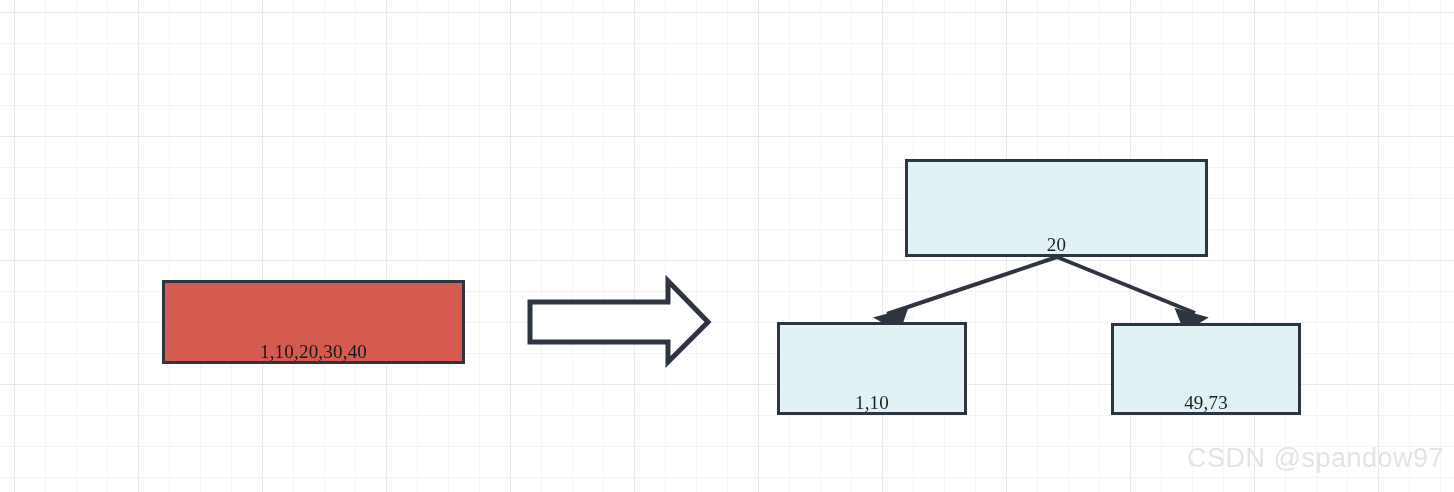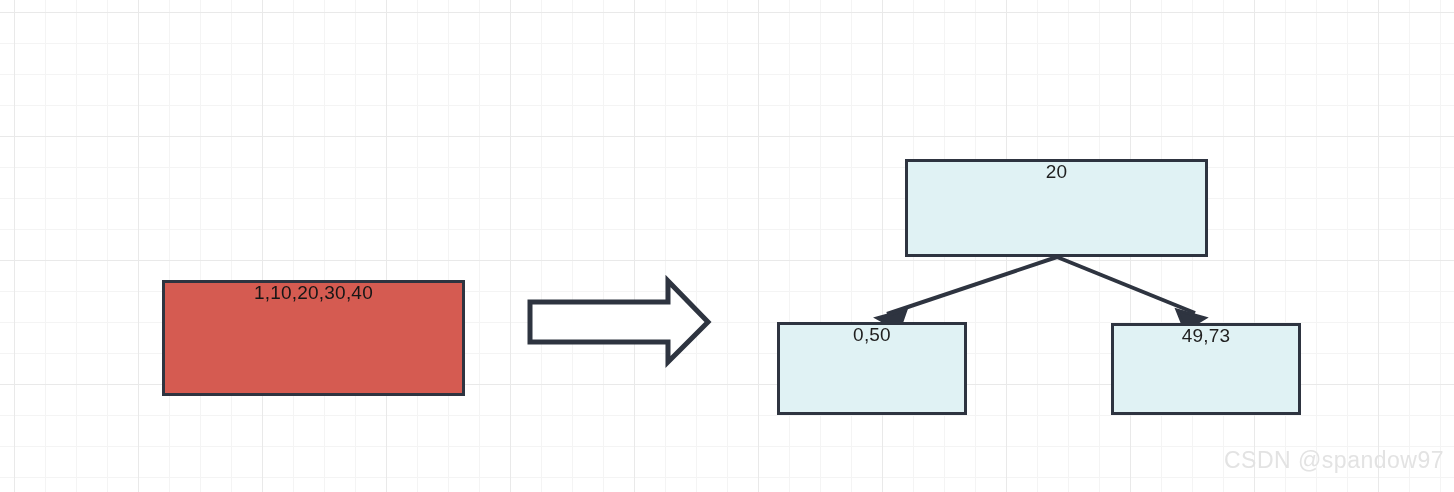--- a/index.html
+++ b/index.html
@@ -28,34 +28,34 @@
       14px 12px,
       14px 12px;
     overflow: hidden;
     font-family: "Liberation Sans", sans-serif;
   }
 
   .node {
     position: absolute;
     box-sizing: border-box;
     display: flex;
-    align-items: flex-start;
+    align-items: flex-end;
     justify-content: center;
-    font-family: Liberation Sans, sans-serif;
+    font-family: Liberation Serif, serif;
     font-size: 19px;
     color: #1f1f1f;
     letter-spacing: 0.2px;
     line-height: 1;
   }
 
   .node-source {
     left: 162px;
     top: 280px;
     width: 303px;
-    height: 116px;
+    height: 84px;
     background: #d55b51;
     border: 3px solid #2e3440;
     color: #161616;
   }
 
   .node-tree {
     background: #e0f2f4;
     border: 3px solid #2e3440;
   }
 
@@ -87,21 +87,21 @@
     width: 1454px;
     height: 492px;
     pointer-events: none;
   }
 
   .watermark {
     position: absolute;
     right: 10px;
     bottom: 18px;
     font-family: "Liberation Sans", sans-serif;
-    font-size: 23px;
+    font-size: 27px;
     color: #e3e3e3;
     letter-spacing: 0.5px;
     white-space: nowrap;
   }
 </style>
 </head>
 <body>
 
 <div id="canvas">
 
@@ -121,21 +121,21 @@
       <line x1="1057" y1="257" x2="1195" y2="313" stroke="#2e3440" stroke-width="4"></line>
       <polygon points="1205,318 1177,310 1185,330" fill="#2e3440" stroke="#2e3440" stroke-width="3" stroke-linejoin="miter"></polygon>
     </g>
   </svg>
 
   <div class="node node-tree node-root">
     <span>20</span>
   </div>
 
   <div class="node node-tree node-left">
-    <span>0,50</span>
+    <span>1,10</span>
   </div>
 
   <div class="node node-tree node-right">
     <span>49,73</span>
   </div>
 
   <div class="watermark">CSDN @spandow97</div>
 
 </div>
 

